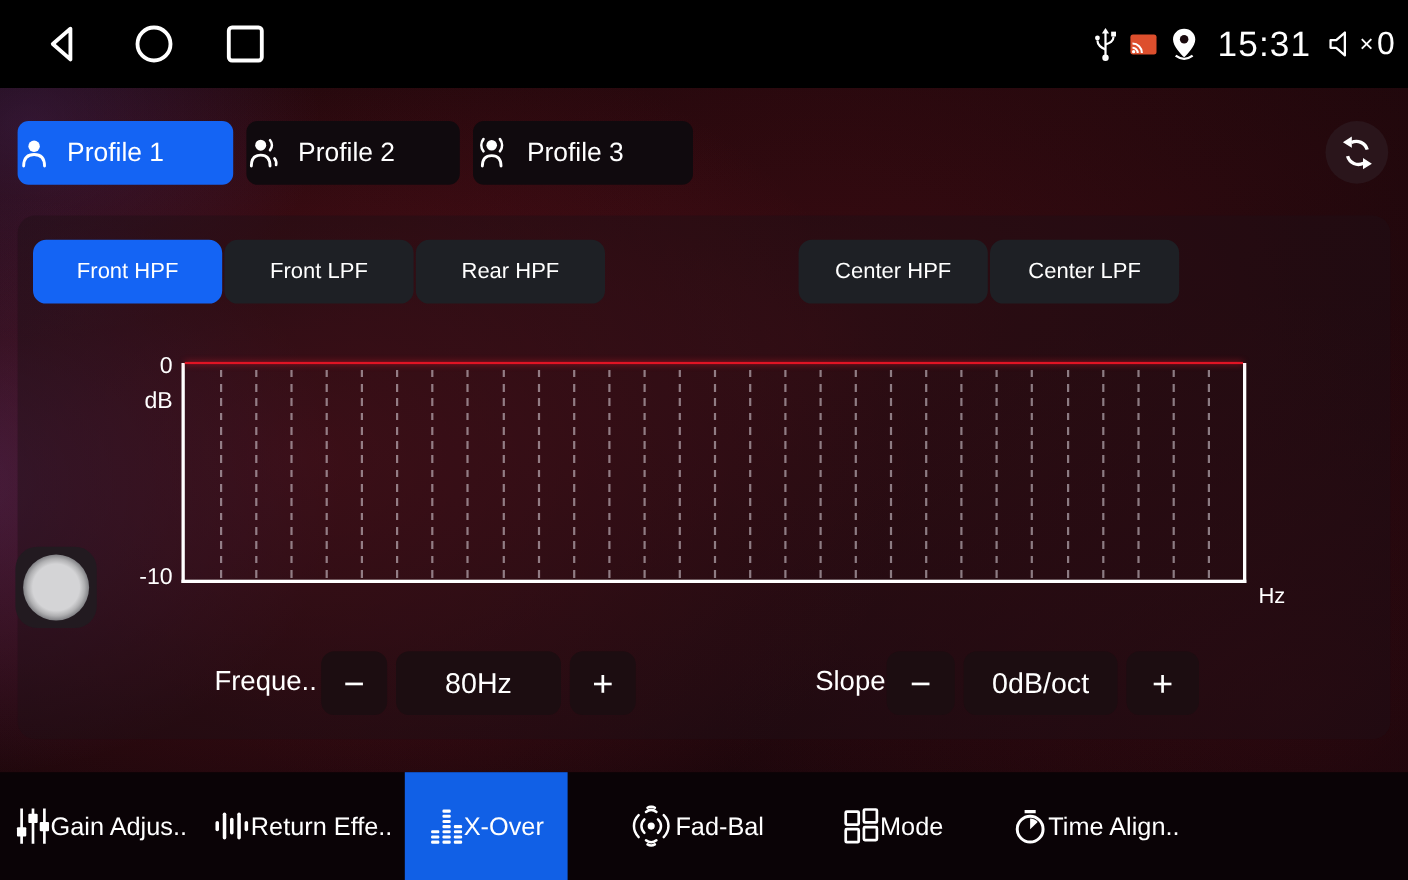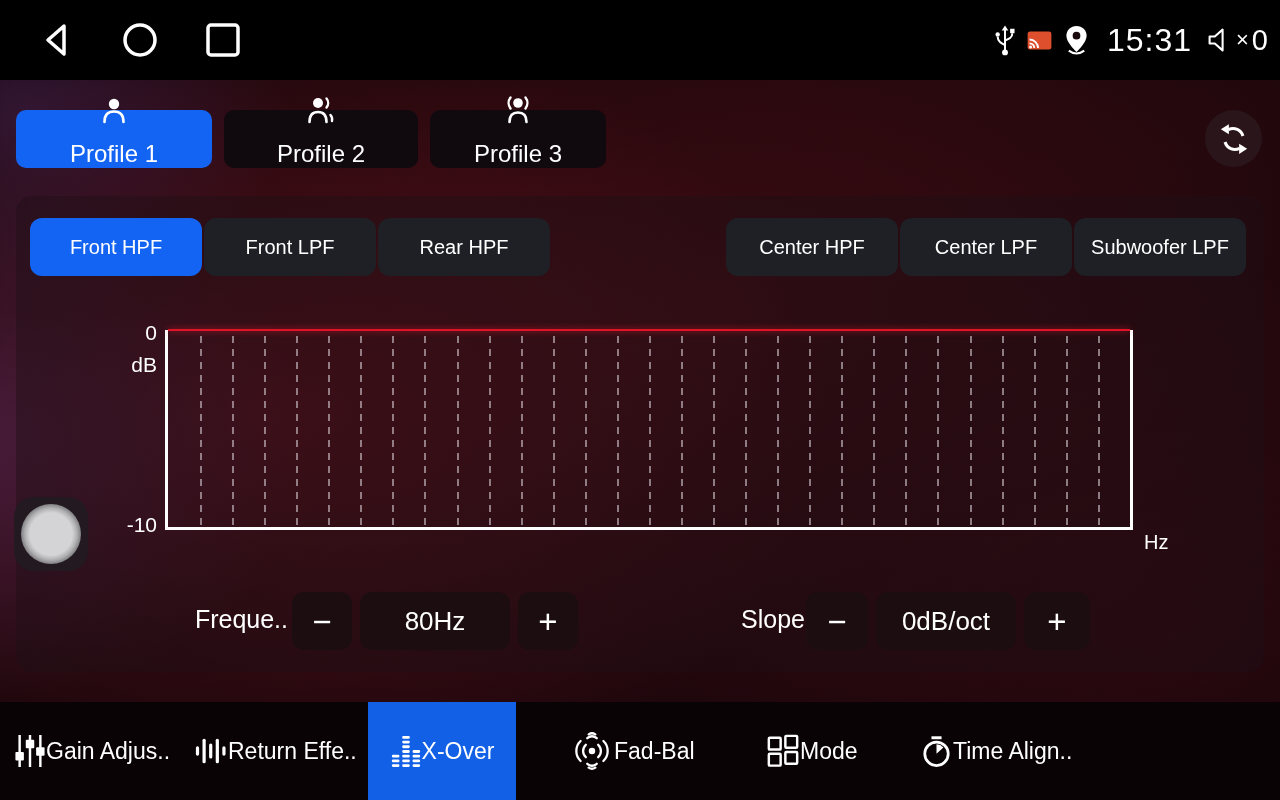--- a/index.html
+++ b/index.html
@@ -15,21 +15,21 @@
   svg{display:block}
   
   .status-bar{position:absolute;left:0;top:0;width:1280px;height:80px;background:#000;}
   .nav-btn{position:absolute;top:0;height:80px;display:flex;align-items:center;justify-content:center;width:60px;}
   .sys-right{position:absolute;right:12px;top:0;height:80px;display:flex;align-items:center;gap:11px;}
   .clock{font-size:32px;letter-spacing:1px;margin:0 4px 0 6px;}
   .vol-cluster{display:flex;align-items:center;gap:3px;}
   .mute-x{font-size:22px;line-height:1;}
   .vol-num{font-size:29px;line-height:1;}
   
-  .profile-tab{position:absolute;top:110px;height:58px;border-radius:10px;display:flex;align-items:center;justify-content:flex-end;gap:15px;background:#100a0e;font-size:24px;cursor:pointer;flex-direction:column;}
+  .profile-tab{position:absolute;top:110px;height:58px;border-radius:10px;display:flex;align-items:center;justify-content:flex-start;gap:15px;background:#100a0e;font-size:24px;cursor:pointer;}
   .profile-tab.active{background:var(--accent,#1464f4);}
   .refresh-btn{position:absolute;top:110px;left:1205px;width:57px;height:57px;border-radius:50%;background:#2a151b;display:flex;align-items:center;justify-content:center;cursor:pointer;}
   
   .panel{position:absolute;left:16px;top:196px;width:1248px;height:476px;border-radius:16px;background:rgba(32,16,22,0.45);}
   .filter-tab{position:absolute;top:22px;height:58px;width:172px;border-radius:12px;background:#1e2025;display:flex;align-items:center;justify-content:center;font-size:20px;cursor:pointer;}
   .filter-tab.active{background:var(--accent,#1464f4);}
   
   .chart-plot{position:absolute;left:149px;top:134px;width:962px;height:197px;border-left:3px solid #fff;border-right:3px solid #fff;border-bottom:3px solid #fff;}
   .series-line{position:absolute;left:0;right:0;top:-1px;height:2px;background:#e01424;box-shadow:0 0 6px rgba(250,30,50,.75);}
   .gridline{position:absolute;top:6px;bottom:0;width:2px;
@@ -137,21 +137,21 @@
     <span>
       <svg width="32" height="30" viewBox="0 0 32 30">
         <circle cx="13" cy="8" r="5" fill="#fff"></circle>
         <path d="M21.5 3.5 A7 7 0 0 1 21.5 12.5" stroke="#fff" stroke-width="2.4" fill="none" stroke-linecap="round"></path>
         <path d="M4.5 27 C4.5 19.5 8.5 17 13 17 C17.5 17 21.5 19.5 21.5 27" fill="none" stroke="#fff" stroke-width="2.6" stroke-linecap="round"></path>
         <path d="M25.5 20 A7 7 0 0 1 27 26" stroke="#fff" stroke-width="2.4" fill="none" stroke-linecap="round"></path>
       </svg>
     </span>
     <span>Profile 2</span>
   </div>
-  <div class="profile-tab" style="left:430px;width:176px">
+  <div class="profile-tab" style="left:430px;width:200px">
     <span>
       <svg width="34" height="30" viewBox="0 0 34 30">
         <circle cx="17" cy="8" r="4.8" fill="#fff"></circle>
         <path d="M9.5 2.5 A9 9 0 0 0 9.5 13.5" stroke="#fff" stroke-width="2.4" fill="none" stroke-linecap="round"></path>
         <path d="M24.5 2.5 A9 9 0 0 1 24.5 13.5" stroke="#fff" stroke-width="2.4" fill="none" stroke-linecap="round"></path>
         <path d="M8.5 27 C8.5 20 12 17.5 17 17.5 C22 17.5 25.5 20 25.5 27" fill="none" stroke="#fff" stroke-width="2.6" stroke-linecap="round"></path>
       </svg>
     </span>
     <span>Profile 3</span>
   </div>
@@ -177,23 +177,20 @@
         <span>Front LPF</span>
       </div>
     <div class="filter-tab" style="left:362px">
         <span>Rear HPF</span>
       </div>
     <div class="filter-tab" style="left:710px">
         <span>Center HPF</span>
       </div>
     <div class="filter-tab" style="left:884px">
         <span>Center LPF</span>
-      </div>
-    <div class="filter-tab" style="left:1058px">
-        <span>Subwoofer LPF</span>
       </div>
 
     <span class="ylabel" style="top:126px">0</span>
     <span class="ylabel" style="top:158px">dB</span>
     <span class="ylabel" style="top:318px">-10</span>
 
     <div class="chart-plot">
       <div class="series-line" style="background: rgb(224, 20, 36);"></div>
     <div class="gridline" style="left: 3.33%;"></div>
         <div class="gridline" style="left: 6.663%;"></div>

